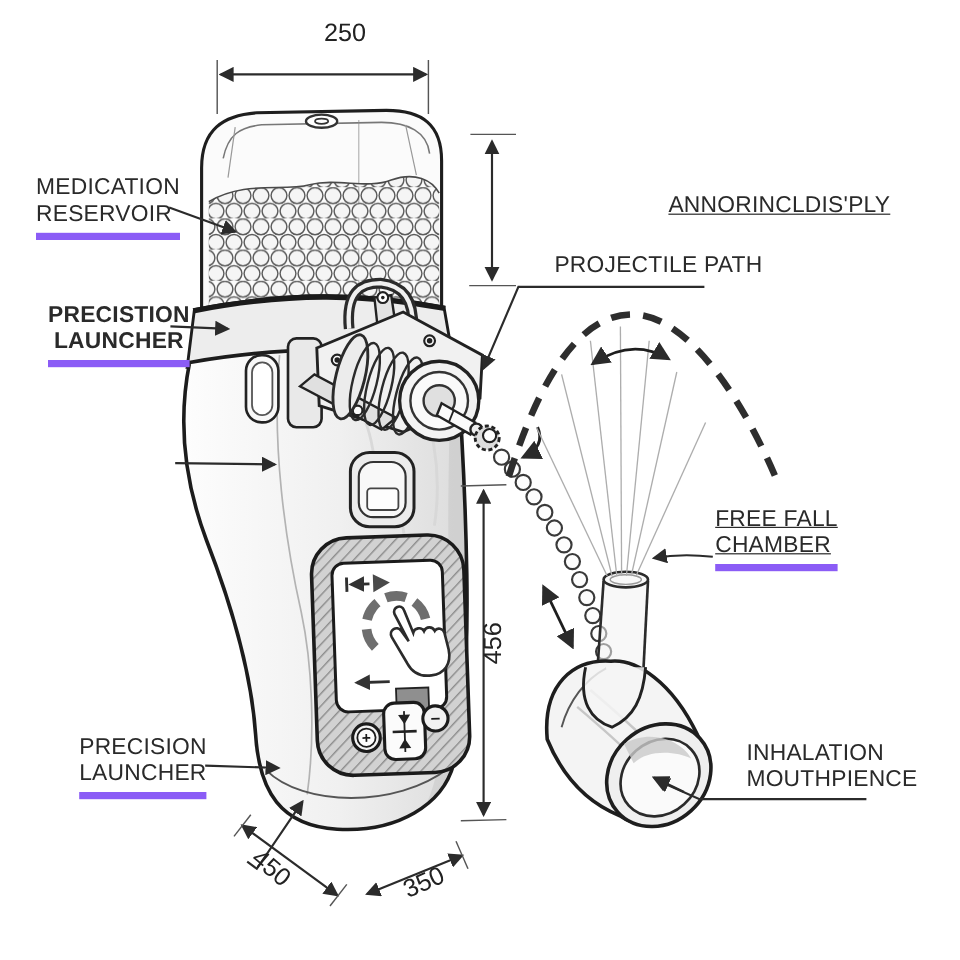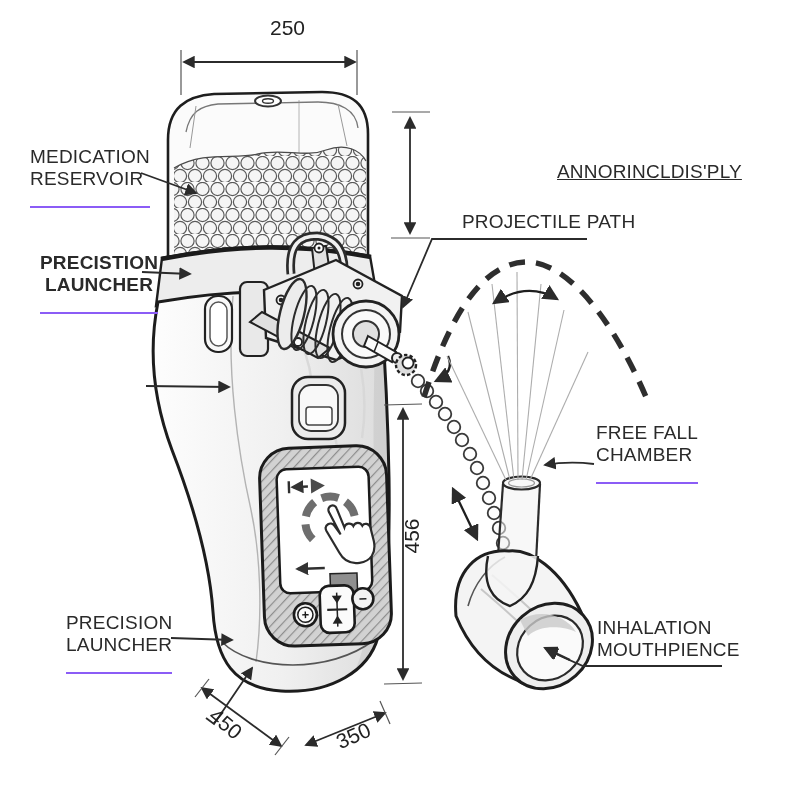--- a/index.html
+++ b/index.html
@@ -1,21 +1,21 @@
 <!DOCTYPE html>
 <html><head>
 <meta charset="utf-8">
 <style>
   html,body{margin:0;padding:0;background:#fff;}
   .stage{position:relative;width:800px;height:800px;background:#ffffff;overflow:hidden;
          font-family:"Liberation Sans",sans-serif;}
   svg{position:absolute;left:0;top:0;}
   .label{position:absolute;font-size:19px;line-height:1.16;color:#2a2a2a;
          letter-spacing:.2px;white-space:pre-line;z-index:5;}
-  .underlined{border-bottom:2px solid #8b5cf6;padding-bottom:16px;}
+  .underlined{border-bottom:6px solid #8b5cf6;padding-bottom:4px;}
   .ctr{text-align:center;font-weight:bold;}
   .dim{position:absolute;font-size:21px;color:#222;z-index:5;}
   .rot90{transform:rotate(-90deg);transform-origin:center;}
   .rot450{transform:rotate(40deg);transform-origin:center;}
   .rot350{transform:rotate(-24deg);transform-origin:center;}
 </style>
 </head>
 <body>
 
 <div class="stage">
@@ -233,23 +233,23 @@
 </svg>
 
 <div class="label underlined" style="left:30px;top:146px;">MEDICATION
 RESERVOIR</div>
 <div class="label underlined ctr" style="left:40px;top:252px;">PRECISTION
 LAUNCHER</div>
 <div class="label underlined" style="left:66px;top:612px;">PRECISION
 LAUNCHER</div>
 <div class="label" style="left:557px;top:161px;text-decoration:underline;">ANNORINCLDIS'PLY</div>
 <div class="label" style="left:438px;top:211px;margin-left:24px;">PROJECTILE PATH</div>
-<div class="label underlined" style="left:596px;top:422px;">FREE FALL
+<div class="label underlined" style="left:596px;top:422px;text-decoration:underline;">FREE FALL
 CHAMBER</div>
-<div class="label" style="left:597px;top:617px;">INHALATION
+<div class="label" style="left:622px;top:617px;">INHALATION
 MOUTHPIENCE</div>
 
 <div class="dim" style="left:250px;top:16px;margin-left:20px;">250</div>
 <div class="dim rot90" style="left:394px;top:524px;">456</div>
 <div class="dim rot450" style="left:208px;top:712px;">450</div>
 <div class="dim rot350" style="left:336px;top:724px;">350</div>
 
 </div>
 
 </body></html>

